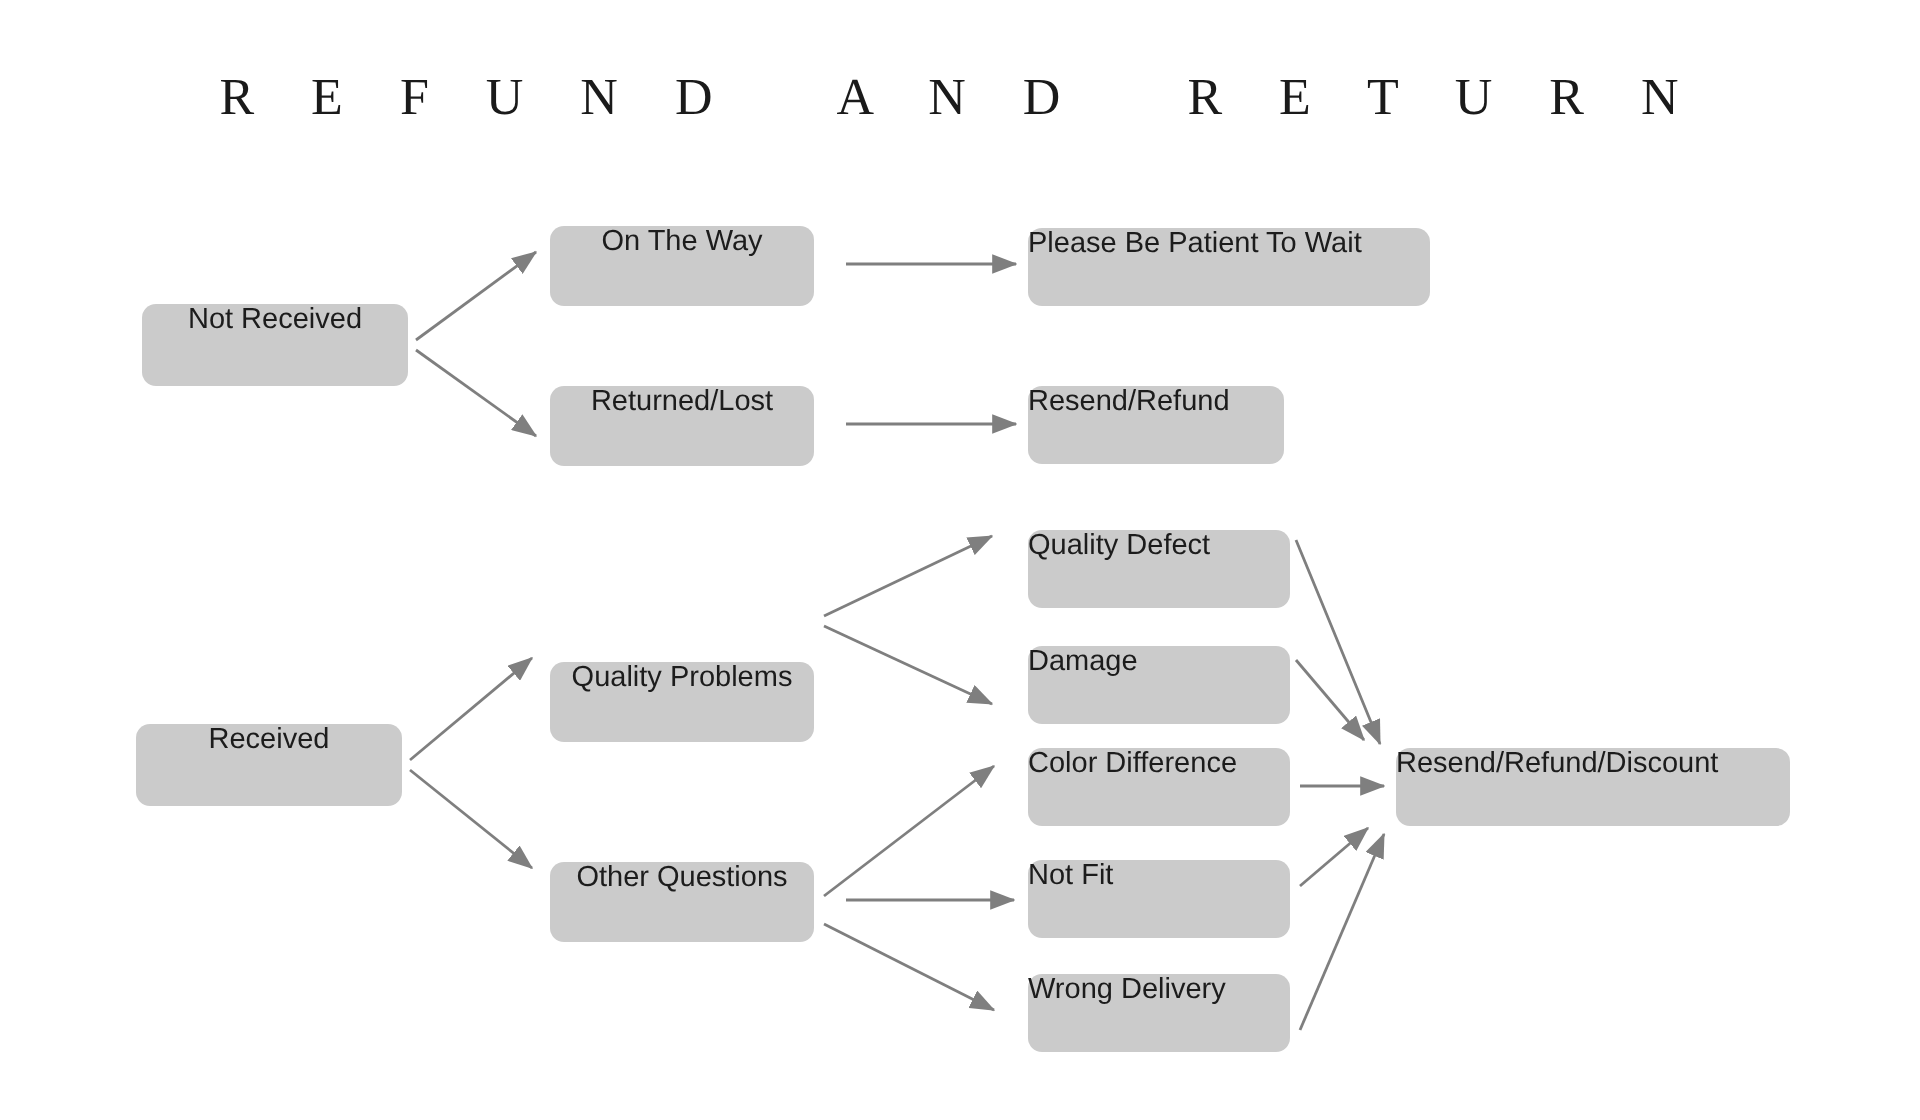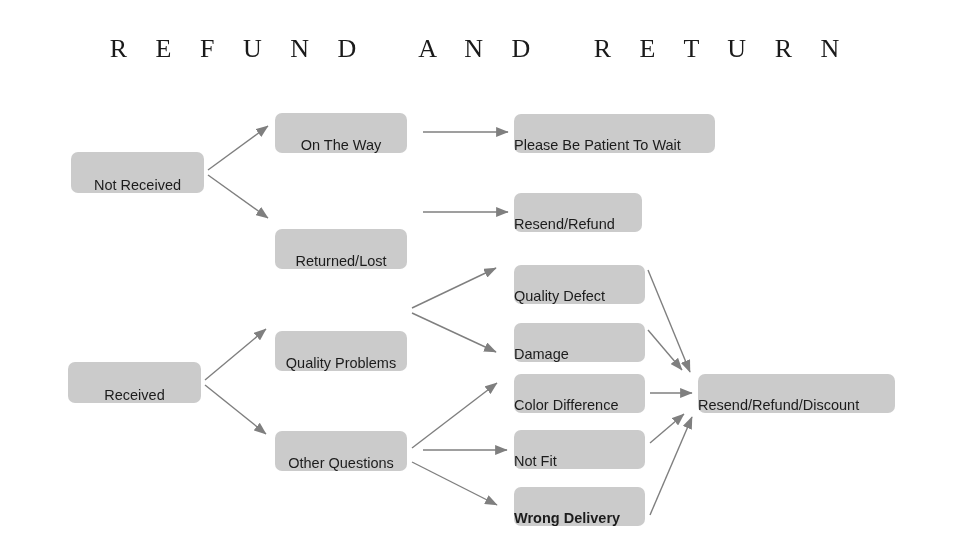--- a/index.html
+++ b/index.html
@@ -33,21 +33,21 @@
     white-space: pre;
   }
   .node {
     position: absolute;
     box-sizing: border-box;
     background: #cbcbcb;
     border-radius: 7px;
     color: #1c1c1c;
     font-size: 14.5px;
     display: flex;
-    align-items: flex-end;
+    align-items: flex-start;
     white-space: nowrap;
   }
   .node.center { justify-content: center; }
   .node.left { justify-content: flex-start; }
   svg.edges {
     position: absolute;
     left: 0; top: 0;
     width: 960px;
     height: 560px;
     pointer-events: none;
@@ -86,21 +86,21 @@
       </g>
   </svg>
 
   <div id="node-layer">
       <div class="node center" style="left: 71px; top: 152px; width: 133px; height: 41px; background: rgb(203, 203, 203); color: rgb(28, 28, 28);">
         <span>Not Received</span>
       </div>
       <div class="node center" style="left: 275px; top: 113px; width: 132px; height: 40px; background: rgb(203, 203, 203); color: rgb(28, 28, 28);">
         <span>On The Way</span>
       </div>
-      <div class="node center" style="left: 275px; top: 193px; width: 132px; height: 40px; background: rgb(203, 203, 203); color: rgb(28, 28, 28); margin-top: 36px;">
+      <div class="node center" style="left: 275px; top: 193px; width: 132px; height: 40px; background: rgb(203, 203, 203); color: rgb(28, 28, 28);">
         <span>Returned/Lost</span>
       </div>
       <div class="node left" style="left: 514px; top: 114px; width: 201px; height: 39px; background: rgb(203, 203, 203); color: rgb(28, 28, 28);">
         <span>Please Be Patient To Wait</span>
       </div>
       <div class="node left" style="left: 514px; top: 193px; width: 128px; height: 39px; background: rgb(203, 203, 203); color: rgb(28, 28, 28);">
         <span>Resend/Refund</span>
       </div>
       <div class="node center" style="left: 68px; top: 362px; width: 133px; height: 41px; background: rgb(203, 203, 203); color: rgb(28, 28, 28);">
         <span>Received</span>
@@ -116,21 +116,21 @@
       </div>
       <div class="node left" style="left: 514px; top: 323px; width: 131px; height: 39px; background: rgb(203, 203, 203); color: rgb(28, 28, 28);">
         <span>Damage</span>
       </div>
       <div class="node left" style="left: 514px; top: 374px; width: 131px; height: 39px; background: rgb(203, 203, 203); color: rgb(28, 28, 28);">
         <span>Color Difference</span>
       </div>
       <div class="node left" style="left: 514px; top: 430px; width: 131px; height: 39px; background: rgb(203, 203, 203); color: rgb(28, 28, 28);">
         <span>Not Fit</span>
       </div>
-      <div class="node left" style="left: 514px; top: 487px; width: 131px; height: 39px; background: rgb(203, 203, 203); color: rgb(28, 28, 28); font-weight: bold;">
+      <div class="node left" style="left: 514px; top: 487px; width: 131px; height: 39px; background: rgb(203, 203, 203); color: rgb(28, 28, 28);">
         <span>Wrong Delivery</span>
       </div>
       <div class="node left" style="left: 698px; top: 374px; width: 197px; height: 39px; background: rgb(203, 203, 203); color: rgb(28, 28, 28);">
         <span>Resend/Refund/Discount</span>
       </div>
     </div>
 
 </div>
 
 </body></html>

